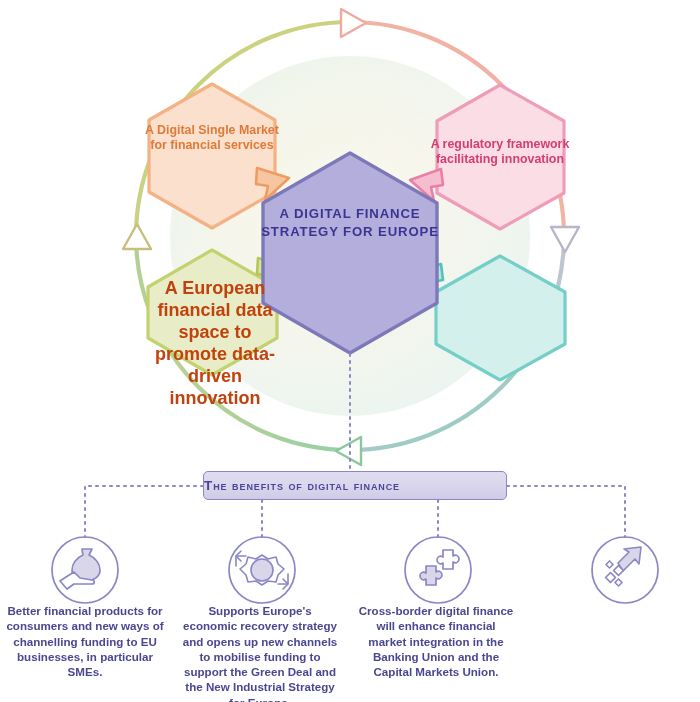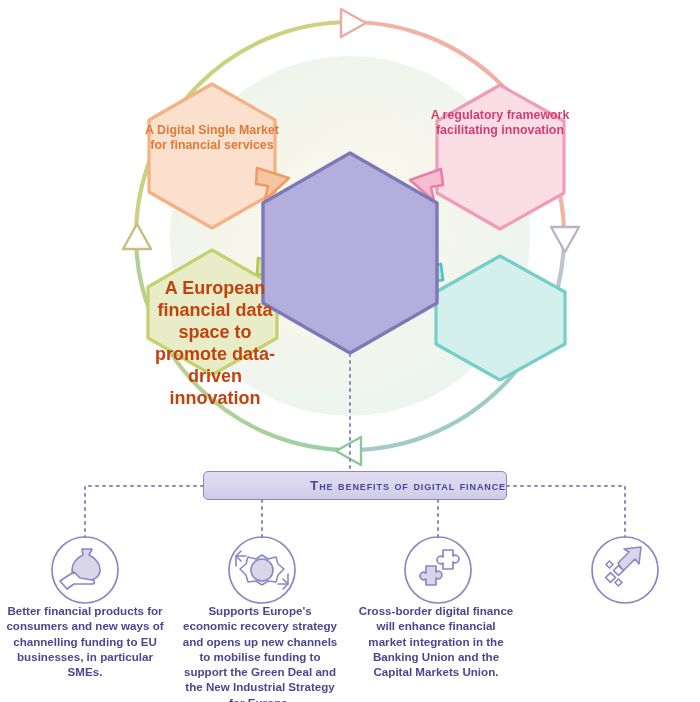--- a/index.html
+++ b/index.html
@@ -13,29 +13,29 @@
   .hexlabel{
     position:absolute;text-align:center;font-weight:bold;
     line-height:1.22;pointer-events:none;
   }
   #hex-center-label{
     left:248px;top:205px;width:204px;
     font-size:13.2px;letter-spacing:.85px;color:#3b3592;
     line-height:1.38;
   }
   #hex-orange-label{left:142px;top:123px;width:140px;font-size:12.4px;color:#de7b39;}
-  #hex-pink-label{left:424px;top:108px;width:152px;font-size:12.4px;color:#d43d72;}
+  #hex-pink-label{left:424px;top:137px;width:152px;font-size:12.4px;color:#d43d72;}
   #hex-green-label{left:150px;top:278px;width:130px;font-size:18px;color:#c2410c;}
   #hex-teal-label{left:444px;top:288px;width:134px;font-size:12.4px;color:#17b3ab;}
 
   #benefits-box{
     position:absolute;left:203px;top:471px;width:304px;height:29px;
     border:1.6px solid #8b87c4;border-radius:5px;
     background:linear-gradient(180deg,#e0dcf0 0%,#d9d5ec 55%,#cfcbe6 100%);
-    box-sizing:border-box;display:flex;align-items:center;justify-content:flex-end;
+    box-sizing:border-box;display:flex;align-items:center;justify-content:flex-start;
   }
   #benefits-title{
     font-size:13.5px;font-weight:bold;color:#4a4596;
     font-variant:small-caps;letter-spacing:.9px;white-space:nowrap;
   }
 
   .benefit{position:absolute;top:527px;width:176px;text-align:center;}
   .benefit .icon-wrap{display:flex;justify-content:center;height:66px;}
   .benefit p{
     margin:10px 0 0;font-size:11.6px;font-weight:bold;line-height:1.32;
@@ -170,20 +170,21 @@
         <rect x="615" y="567" width="7" height="7" transform="rotate(-45 618.5 570.5)"></rect>
         <rect x="607" y="562" width="5" height="5" transform="rotate(-45 609.5 564.5)"></rect>
         <rect x="616" y="580" width="5" height="5" transform="rotate(-45 618.5 582.5)"></rect>
       </g>
     </g>
   </svg>
 
   <div class="hexlabel" id="hex-orange-label">A Digital Single Market for financial services</div>
   <div class="hexlabel" id="hex-pink-label">A regulatory framework facilitating innovation</div>
   <div class="hexlabel" id="hex-green-label">A European financial data space to promote data-driven innovation</div>
+  <div class="hexlabel" id="hex-center-label">A DIGITAL FINANCE STRATEGY FOR EUROPE</div>
 
   <div id="benefits-box">
     <span id="benefits-title">The benefits of digital finance</span>
   </div>
 
   <div class="benefit" id="benefit-0">
     <div class="icon-wrap"></div>
     <p>Better financial products for consumers and new ways of channelling funding to EU businesses, in particular SMEs.</p>
   </div>
   <div class="benefit" id="benefit-1">

